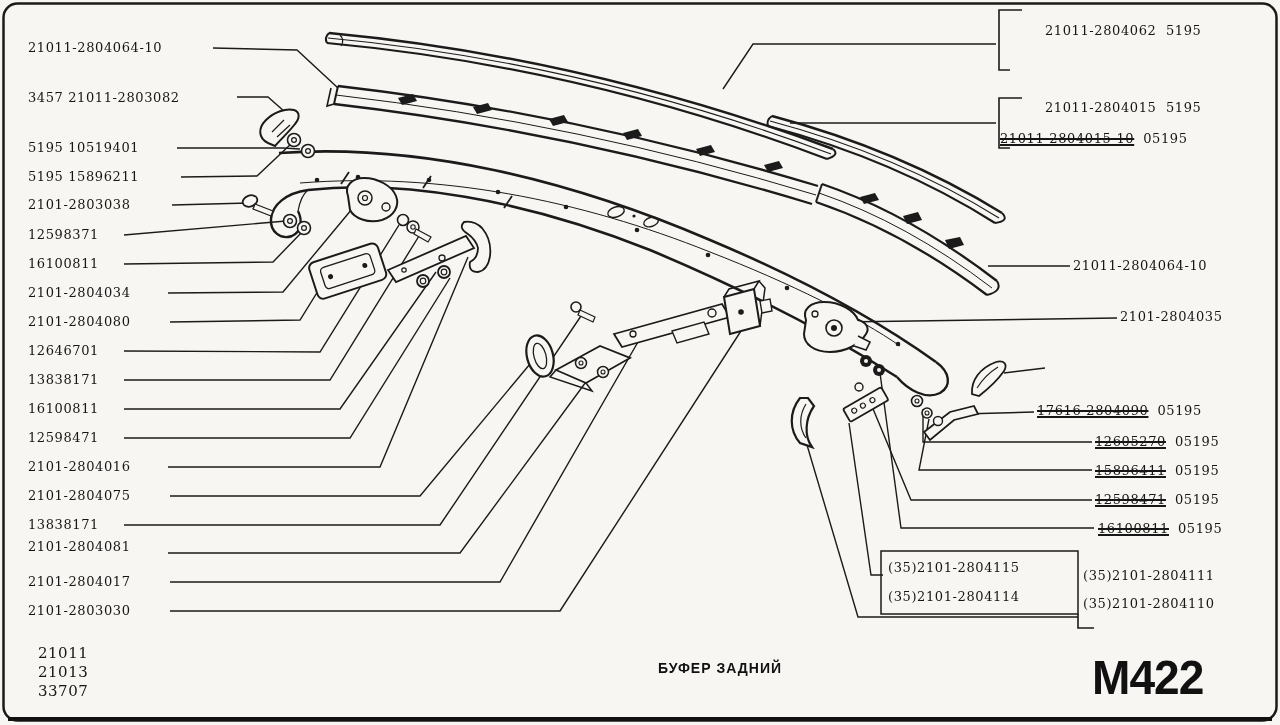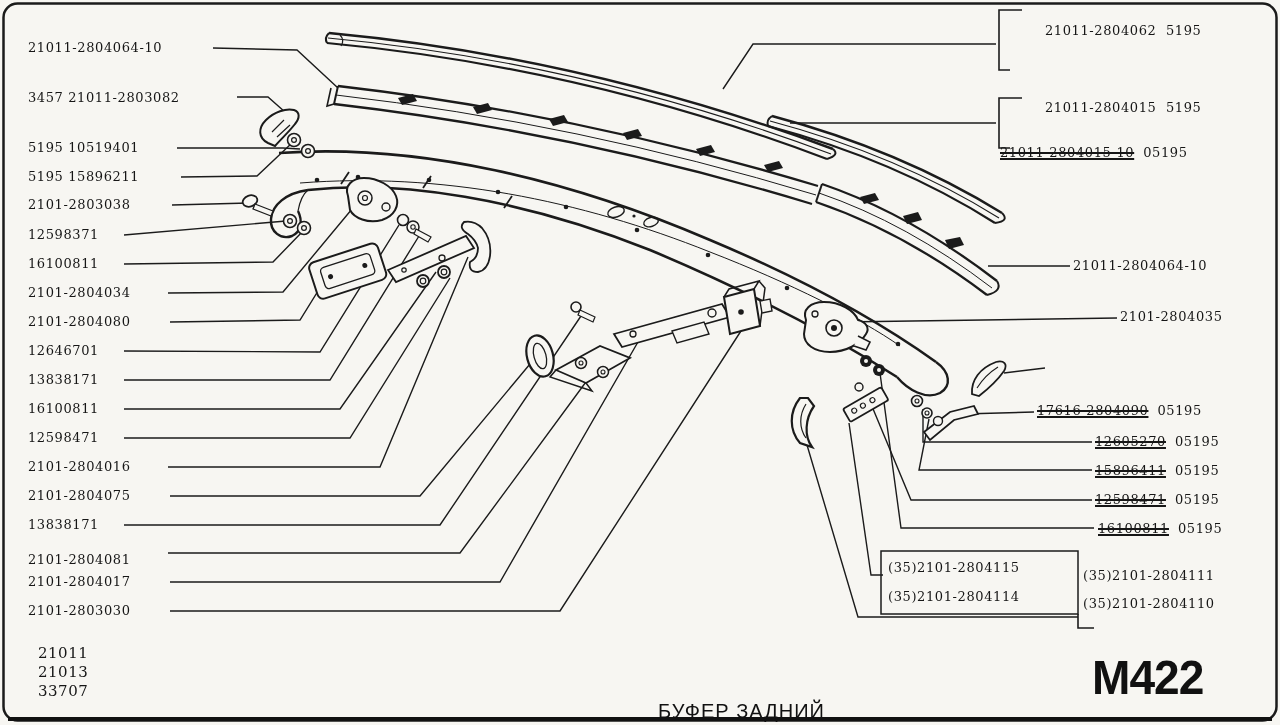--- a/index.html
+++ b/index.html
@@ -9,22 +9,22 @@
   }
   .lbl{
     position:absolute;font-size:13px;line-height:20px;letter-spacing:.6px;
     white-space:pre;color:#161616;
   }
   .sm{font-size:15px;letter-spacing:.5px;}
   .old-part{text-decoration-line:underline line-through;text-decoration-thickness:1.5px;}
   .u-part{text-decoration-thickness:1.5px;}
   .code{margin-left:9px;}
   .title{
-    position:absolute;font-family:"Liberation Sans",sans-serif;font-weight:normal;
-    font-size:20px;letter-spacing:1px;color:#111;margin-top:40px;
+    position:absolute;font-family:"Liberation Sans",sans-serif;font-weight:bold;
+    font-size:14px;letter-spacing:1px;color:#111;
   }
   .sheet{
     position:absolute;font-family:"Liberation Sans",sans-serif;font-weight:bold;
     font-size:48px;letter-spacing:-1px;color:#111;transform:scaleX(.96);transform-origin:left;
   }
   svg{position:absolute;left:0;top:0;}
 </style>
 </head>
 <body>
 
@@ -262,31 +262,31 @@
   <div class="lbl" style="left:28px;top:254px">16100811</div>
   <div class="lbl" style="left:28px;top:283px">2101-2804034</div>
   <div class="lbl" style="left:28px;top:312px">2101-2804080</div>
   <div class="lbl" style="left:28px;top:341px">12646701</div>
   <div class="lbl" style="left:28px;top:370px">13838171</div>
   <div class="lbl" style="left:28px;top:399px">16100811</div>
   <div class="lbl" style="left:28px;top:428px">12598471</div>
   <div class="lbl" style="left:28px;top:457px">2101-2804016</div>
   <div class="lbl" style="left:28px;top:486px">2101-2804075</div>
   <div class="lbl" style="left:28px;top:515px">13838171</div>
-  <div class="lbl" style="left:28px;top:550px">2101-2804081</div>
+  <div class="lbl" style="left:28px;top:537px">2101-2804081</div>
   <div class="lbl" style="left:28px;top:572px">2101-2804017</div>
   <div class="lbl" style="left:28px;top:601px">2101-2803030</div>
 
   <div class="lbl sm" style="left:38px;top:643px">21011</div>
   <div class="lbl sm" style="left:38px;top:662px">21013</div>
   <div class="lbl sm" style="left:38px;top:681px">33707</div>
 
   <div class="lbl" style="left:1045px;top:21px">21011-2804062  5195</div>
   <div class="lbl" style="left:1045px;top:98px">21011-2804015  5195</div>
-  <div class="lbl" style="left:1000px;top:143px"><span class="old-part">21011-2804015-10</span><span class="code">05195</span></div>
+  <div class="lbl" style="left:1000px;top:129px"><span class="old-part">21011-2804015-10</span><span class="code">05195</span></div>
   <div class="lbl" style="left:1073px;top:256px">21011-2804064-10</div>
   <div class="lbl" style="left:1120px;top:307px">2101-2804035</div>
   <div class="lbl" style="left:1037px;top:401px"><span class="old-part">17616-2804090</span><span class="code">05195</span></div>
   <div class="lbl" style="left:1095px;top:432px"><span class="old-part">12605270</span><span class="code">05195</span></div>
   <div class="lbl" style="left:1095px;top:461px"><span class="old-part">15896411</span><span class="code">05195</span></div>
   <div class="lbl" style="left:1095px;top:490px"><span class="old-part">12598471</span><span class="code">05195</span></div>
   <div class="lbl" style="left:1098px;top:519px"><span class="old-part">16100811</span><span class="code">05195</span></div>
 
   <div class="lbl" style="left:888px;top:558px">(35)2101-2804115</div>
   <div class="lbl" style="left:888px;top:587px">(35)2101-2804114</div>

